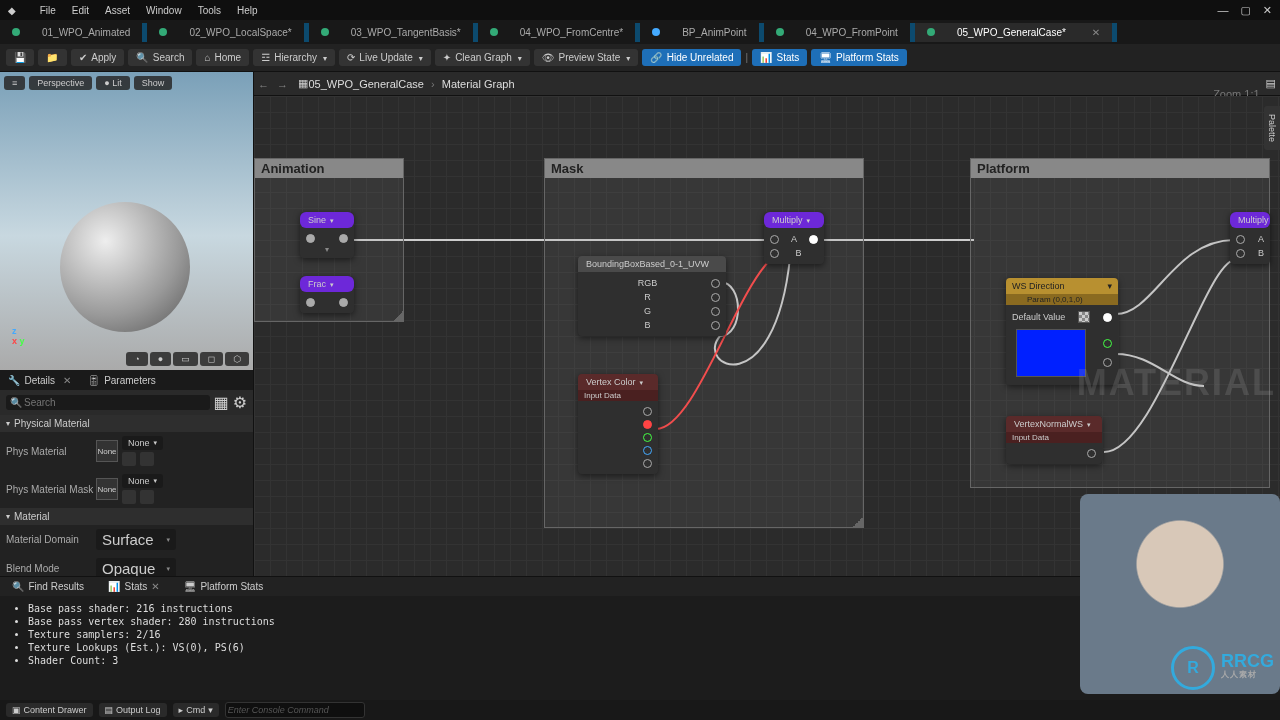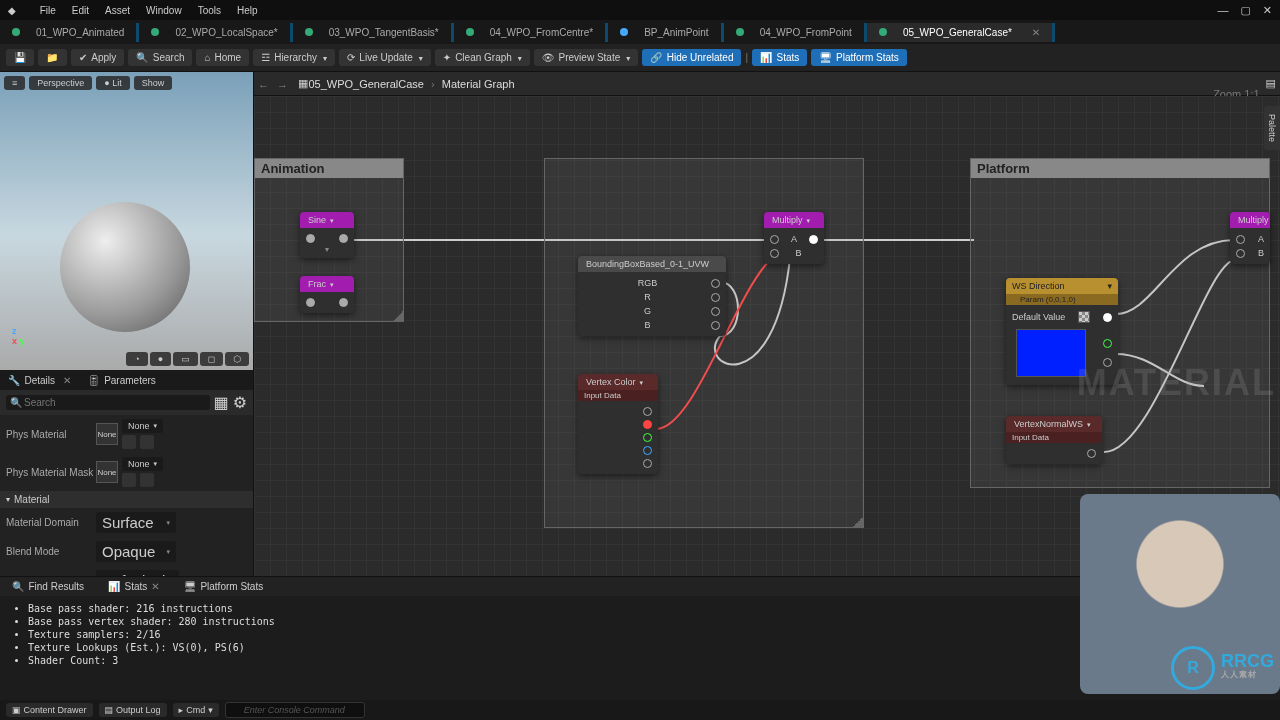--- a/index.html
+++ b/index.html
@@ -6,21 +6,21 @@
 body { background: #1a1a1a; color: #ccc; width: 1280px; height: 720px; overflow: hidden; position: relative; }
 
 
 .titlebar { height: 20px; background: #0f0f0f; display: flex; align-items: center; padding: 0 8px; font-size: 10px; }
 .titlebar .menus { display: flex; gap: 16px; margin-left: 24px; }
 .titlebar .menus span { cursor: pointer; }
 .titlebar .win-controls { margin-left: auto; display: flex; gap: 12px; font-size: 11px; }
 
 
 .tabbar { height: 24px; background: #181818; display: flex; align-items: center; font-size: 10px; }
-.tab { padding: 4px 12px; display: flex; align-items: center; gap: 16px; color: #aaa; border-right: 3px solid #0c4a6e; }
+.tab { padding: 4px 12px; display: flex; align-items: center; gap: 22px; color: #aaa; border-right: 5px solid #0c4a6e; }
 .tab.active { background: #2a2a2a; color: #fff; }
 .tab .dot { width: 8px; height: 8px; border-radius: 50%; background: #3a7; }
 .tab .dot.blue { background: #4af; }
 .tab .close { margin-left: 4px; color: #888; }
 
 
 .toolbar { height: 28px; background: #222; display: flex; align-items: center; padding: 0 6px; font-size: 10px; gap: 4px; border-bottom: 1px solid #111; }
 .tb-btn { padding: 3px 8px; background: #333; border-radius: 3px; display: flex; align-items: center; gap: 4px; cursor: pointer; }
 .tb-btn.blue { background: #1e6fb8; color: #fff; }
 .tb-btn .caret::after { content: "▾"; font-size: 8px; margin-left: 2px; }
@@ -72,54 +72,54 @@
 
 .graph { flex: 1; position: relative; background: #2b2b2b; background-image: linear-gradient(#333 1px, transparent 1px), linear-gradient(90deg, #333 1px, transparent 1px); background-size: 16px 16px; overflow: hidden; }
 .palette-tab { position: absolute; right: 0; top: 10px; background: #333; padding: 8px 3px; writing-mode: vertical-rl; font-size: 9px; border-radius: 3px 0 0 3px; }
 
 .comment-box { position: absolute; background: rgba(150,150,150,.12); border: 1px solid #666; }
 .comment-box .ch { background: #888; color: #222; padding: 2px 6px; font-size: 13px; font-weight: 600; }
 .comment-box .resize { position: absolute; right: 0; bottom: 0; width: 10px; height: 10px; background: linear-gradient(135deg, transparent 50%, #666 50%); }
 
 .node { position: absolute; background: #2f2f2f; border-radius: 4px; box-shadow: 0 2px 6px rgba(0,0,0,.5); font-size: 9px; }
 .node .nh { padding: 3px 8px; display: flex; align-items: center; gap: 4px; border-radius: 4px 4px 0 0; }
-.node .nh.green { background: #a21caf; }
+.node .nh.green { background: #6d28d9; border-radius: 6px; }
 .node .nh.red { background: #5a2a2a; }
 .node .nh.grey { background: #4a4a4a; }
 .node .nh .dd::after { content: "▾"; margin-left: auto; font-size: 7px; }
 .node .nb { padding: 4px 6px; }
 .pin-row { display: flex; align-items: center; justify-content: space-between; padding: 2px 0; gap: 12px; }
 .pin { width: 9px; height: 9px; border-radius: 50%; border: 1px solid #aaa; display: inline-block; }
 .pin.filled { background: #aaa; }
 .pin.green { border-color: #4f4; }
 .pin.red { border-color: #f44; }
 .pin.blue { border-color: #4af; }
 .pin.white { border-color: #fff; background: #fff; }
 .pin-lbl { font-size: 9px; color: #ccc; }
 .expand-arr { text-align: center; font-size: 8px; color: #888; }
 
 .node.param .ph { background: #b89030; color: #222; padding: 3px 6px; border-radius: 4px 4px 0 0; }
-.node.param .psub { background: #8a6a20; color: #222; padding: 1px 14px; font-size: 8px; }
+.node.param .psub { background: #8a6a20; color: #222; padding: 1px 21px; font-size: 8px; }
 .swatch { width: 70px; height: 48px; background: #0020ff; margin: 4px; border: 1px solid #555; }
 .checker { width: 12px; height: 12px; display: inline-block; background: repeating-conic-gradient(#888 0 25%, #ccc 0 50%) 0 0/6px 6px; border: 1px solid #555; }
 
 svg.wires { position: absolute; inset: 0; width: 100%; height: 100%; pointer-events: none; }
 
 
 .bottom { height: 124px; background: #1c1c1c; border-top: 1px solid #111; display: flex; flex-direction: column; font-size: 10px; }
 .btabs { display: flex; align-items: center; padding: 2px 6px; gap: 12px; background: #222; }
 .btab { display: flex; align-items: center; gap: 4px; padding: 2px 6px; }
 .btab .x { color: #888; }
 .stats-list { padding: 6px 14px; }
 .stats-list li { list-style: disc; margin-left: 14px; padding: 1px 0; font-family: Consolas, monospace; color: #ddd; font-size: 10px; }
 
 
 .statusbar { height: 20px; background: #181818; display: flex; align-items: center; padding: 0 6px; font-size: 9px; gap: 6px; }
 .statusbar .sbtn { padding: 2px 6px; background: #2a2a2a; border-radius: 3px; display: flex; align-items: center; gap: 3px; }
-.statusbar .cmd-in { flex: 0 0 140px; background: #0f0f0f; padding: 2px 18px; border: 1px solid #333; border-radius: 3px; color: #555; font-style: italic; }
+.statusbar .cmd-in { flex: 0 0 140px; background: #0f0f0f; padding: 2px 2px; border: 1px solid #333; border-radius: 3px; color: #555; font-style: italic; }
 
 
 .wm1 { position: absolute; right: 4px; bottom: 172px; font-size: 36px; font-weight: 800; color: rgba(180,180,180,.18); letter-spacing: 2px; }
 .webcam { position: absolute; right: 0; bottom: 26px; width: 200px; height: 200px; background: radial-gradient(circle at 50% 35%, #d8c8b8 0 26%, #6a7a8a 27% 100%); border-radius: 8px; overflow: hidden; }
 .rrcg { position: absolute; right: 6px; bottom: 30px; display: flex; align-items: center; gap: 6px; }
 .rrcg .logo { width: 44px; height: 44px; border: 3px solid #3ad; border-radius: 50%; display: flex; align-items: center; justify-content: center; color: #3ad; font-weight: 900; font-size: 16px; }
 .rrcg .txt { font-weight: 800; color: #3ad; font-size: 18px; line-height: 14px; }
 .rrcg .txt small { display: block; font-size: 8px; color: #aaa; letter-spacing: 1px; }
 </style>
 </head>
@@ -262,20 +262,21 @@
     </div>
 
     <div class="search-row" style="position:relative">
       <span class="sicon">🔍</span>
       <input placeholder="Search" style="">
       <span>▦</span>
       <span>⚙</span>
     </div>
 
     <div class="details-body">
+      <div class="sect-head">Physical Material</div>
       <div class="prop-row">
         <div class="lbl">Phys Material</div>
         <div class="val">
           <div class="asset-chip">
             <div class="asset-thumb">None</div>
             <div>
               <div class="asset-dd">None</div>
               <div class="chip-icons">
                   <span></span>
                   <span></span>
@@ -370,20 +371,21 @@
           </div>
         <div class="nb">
             <div class="pin-row">
               <span class="pin filled"></span>
               <span class="pin filled"></span>
             </div>
           </div>
       </div>
 
       <div class="comment-box" style="left:290px;top:62px;width:320px;height:370px">
+        <div class="ch">Mask</div>
         <div class="resize"></div>
       </div>
       <div class="node" style="left:510px;top:116px;width:60px">
         <div class="nh green">
             <span>Multiply</span>
             <span class="dd"></span>
           </div>
         <div class="nb">
           <div class="pin-row">
               <span class="pin"></span>

